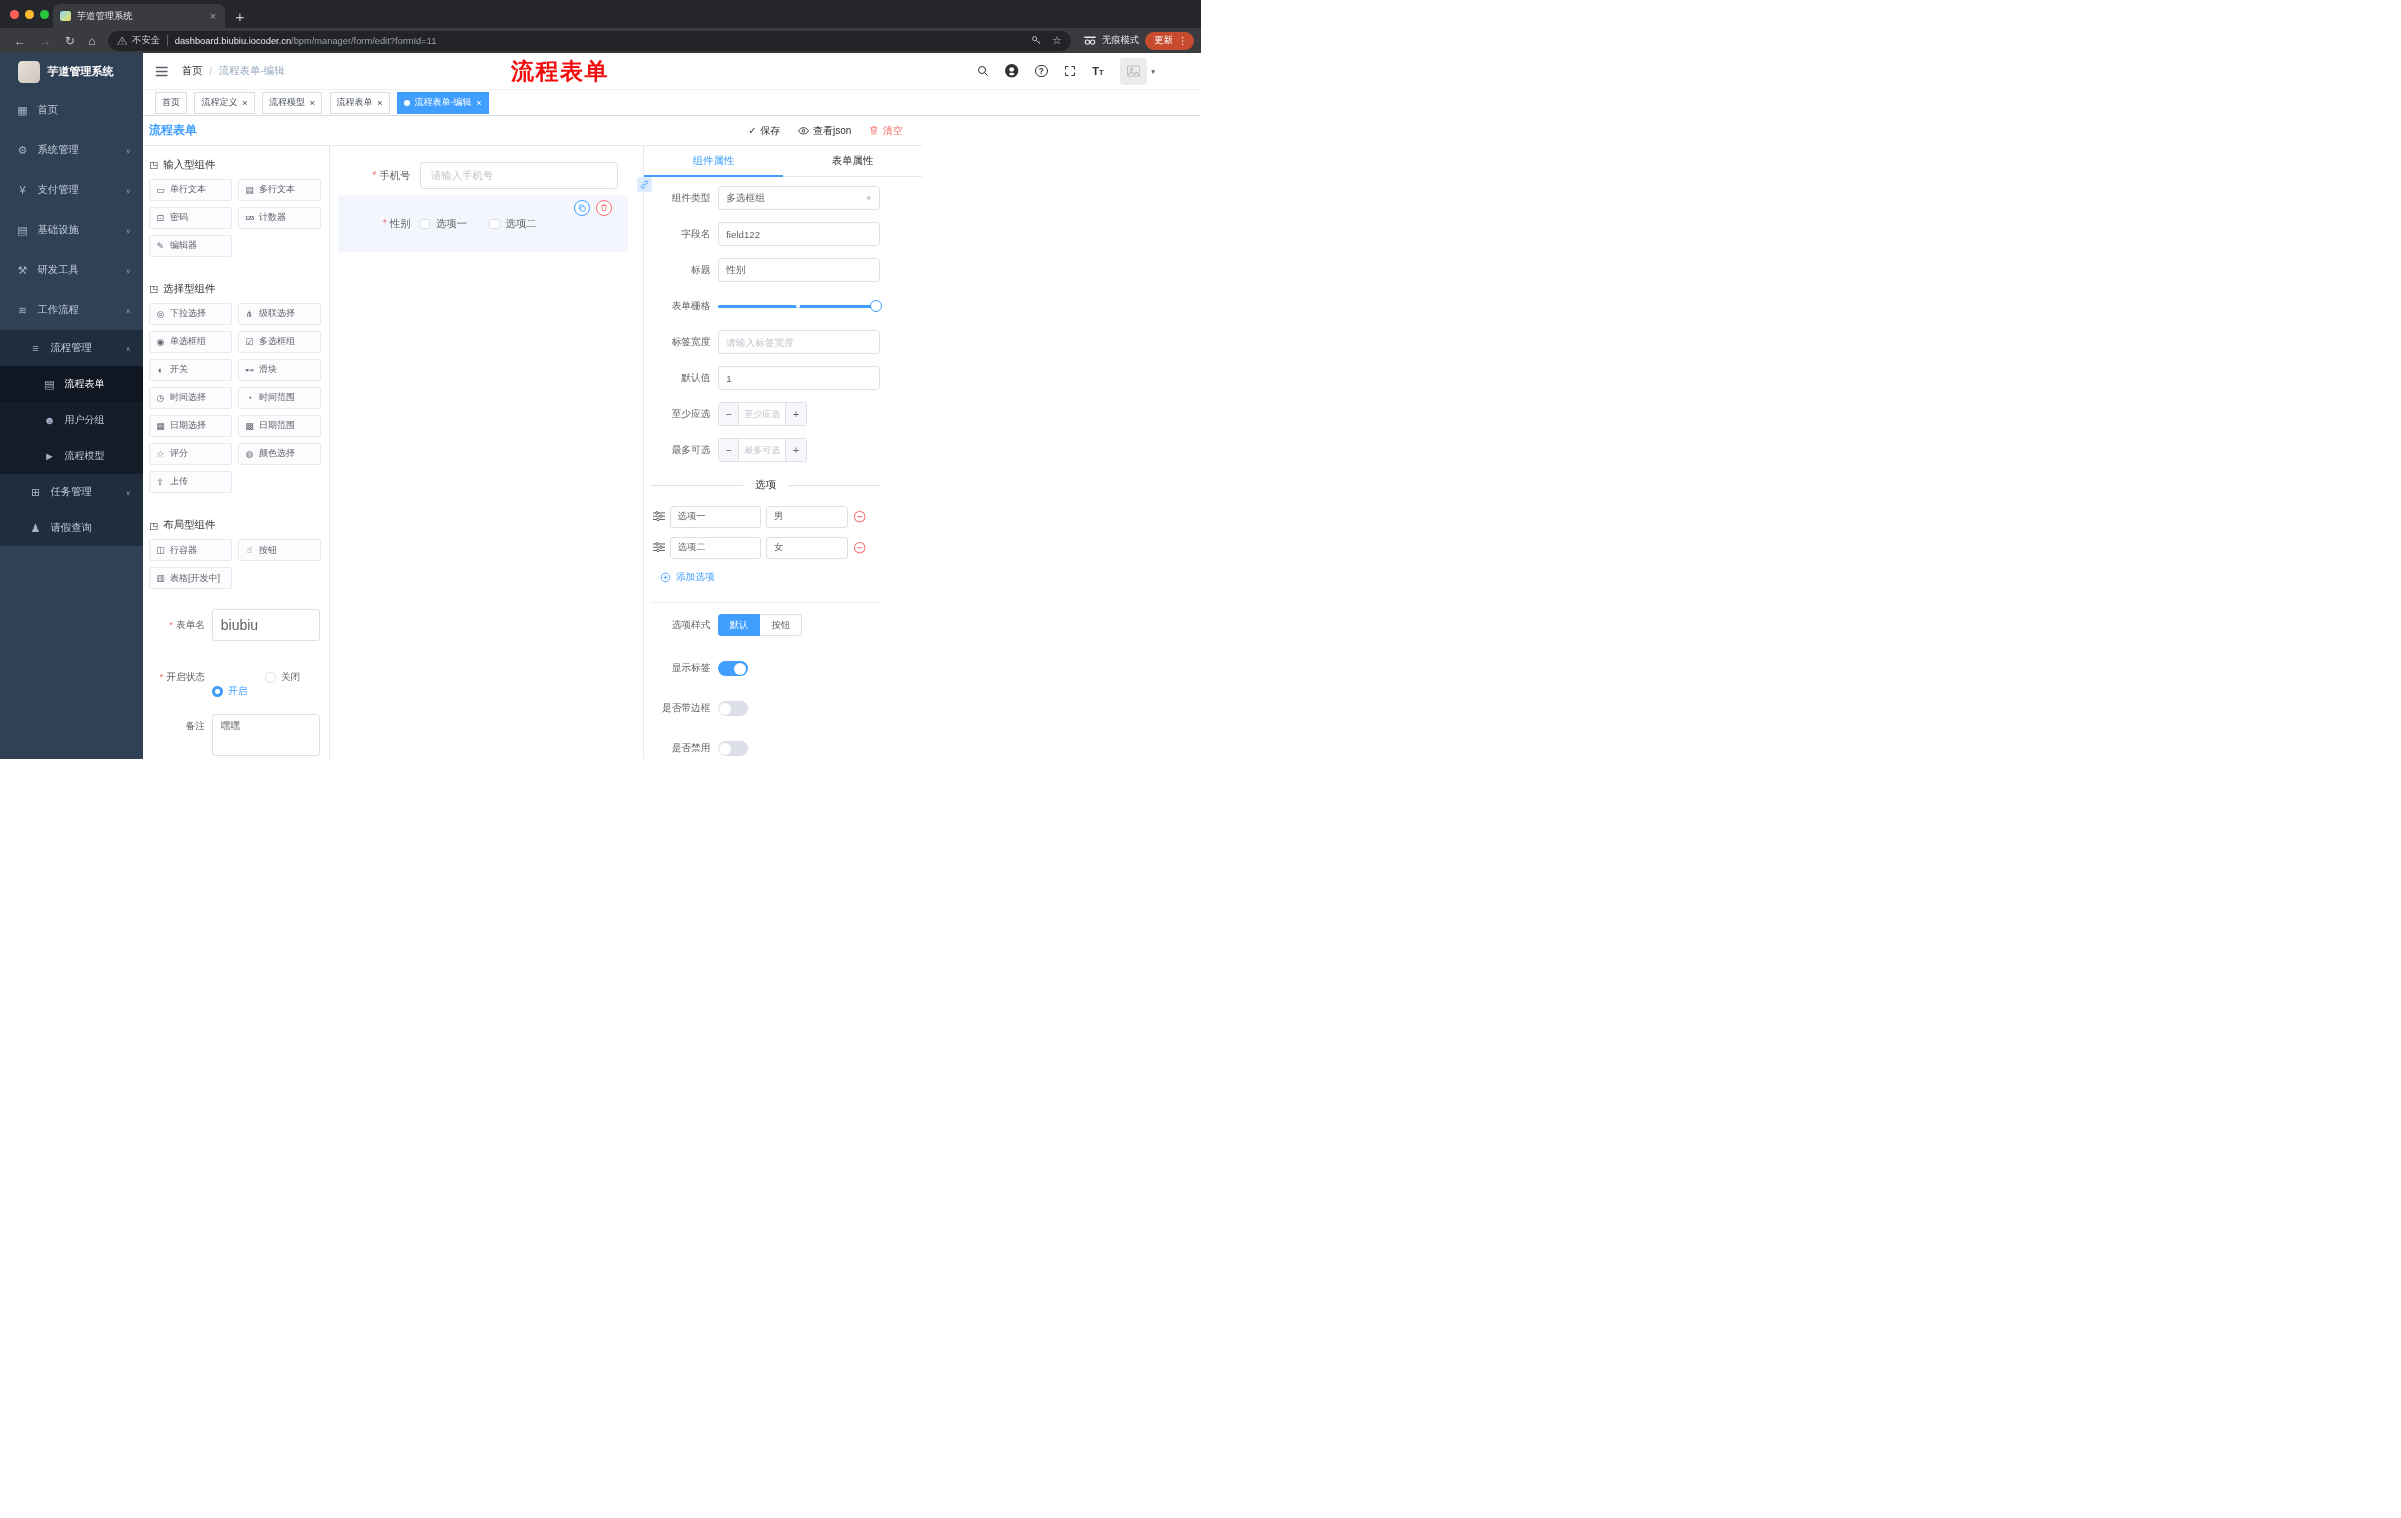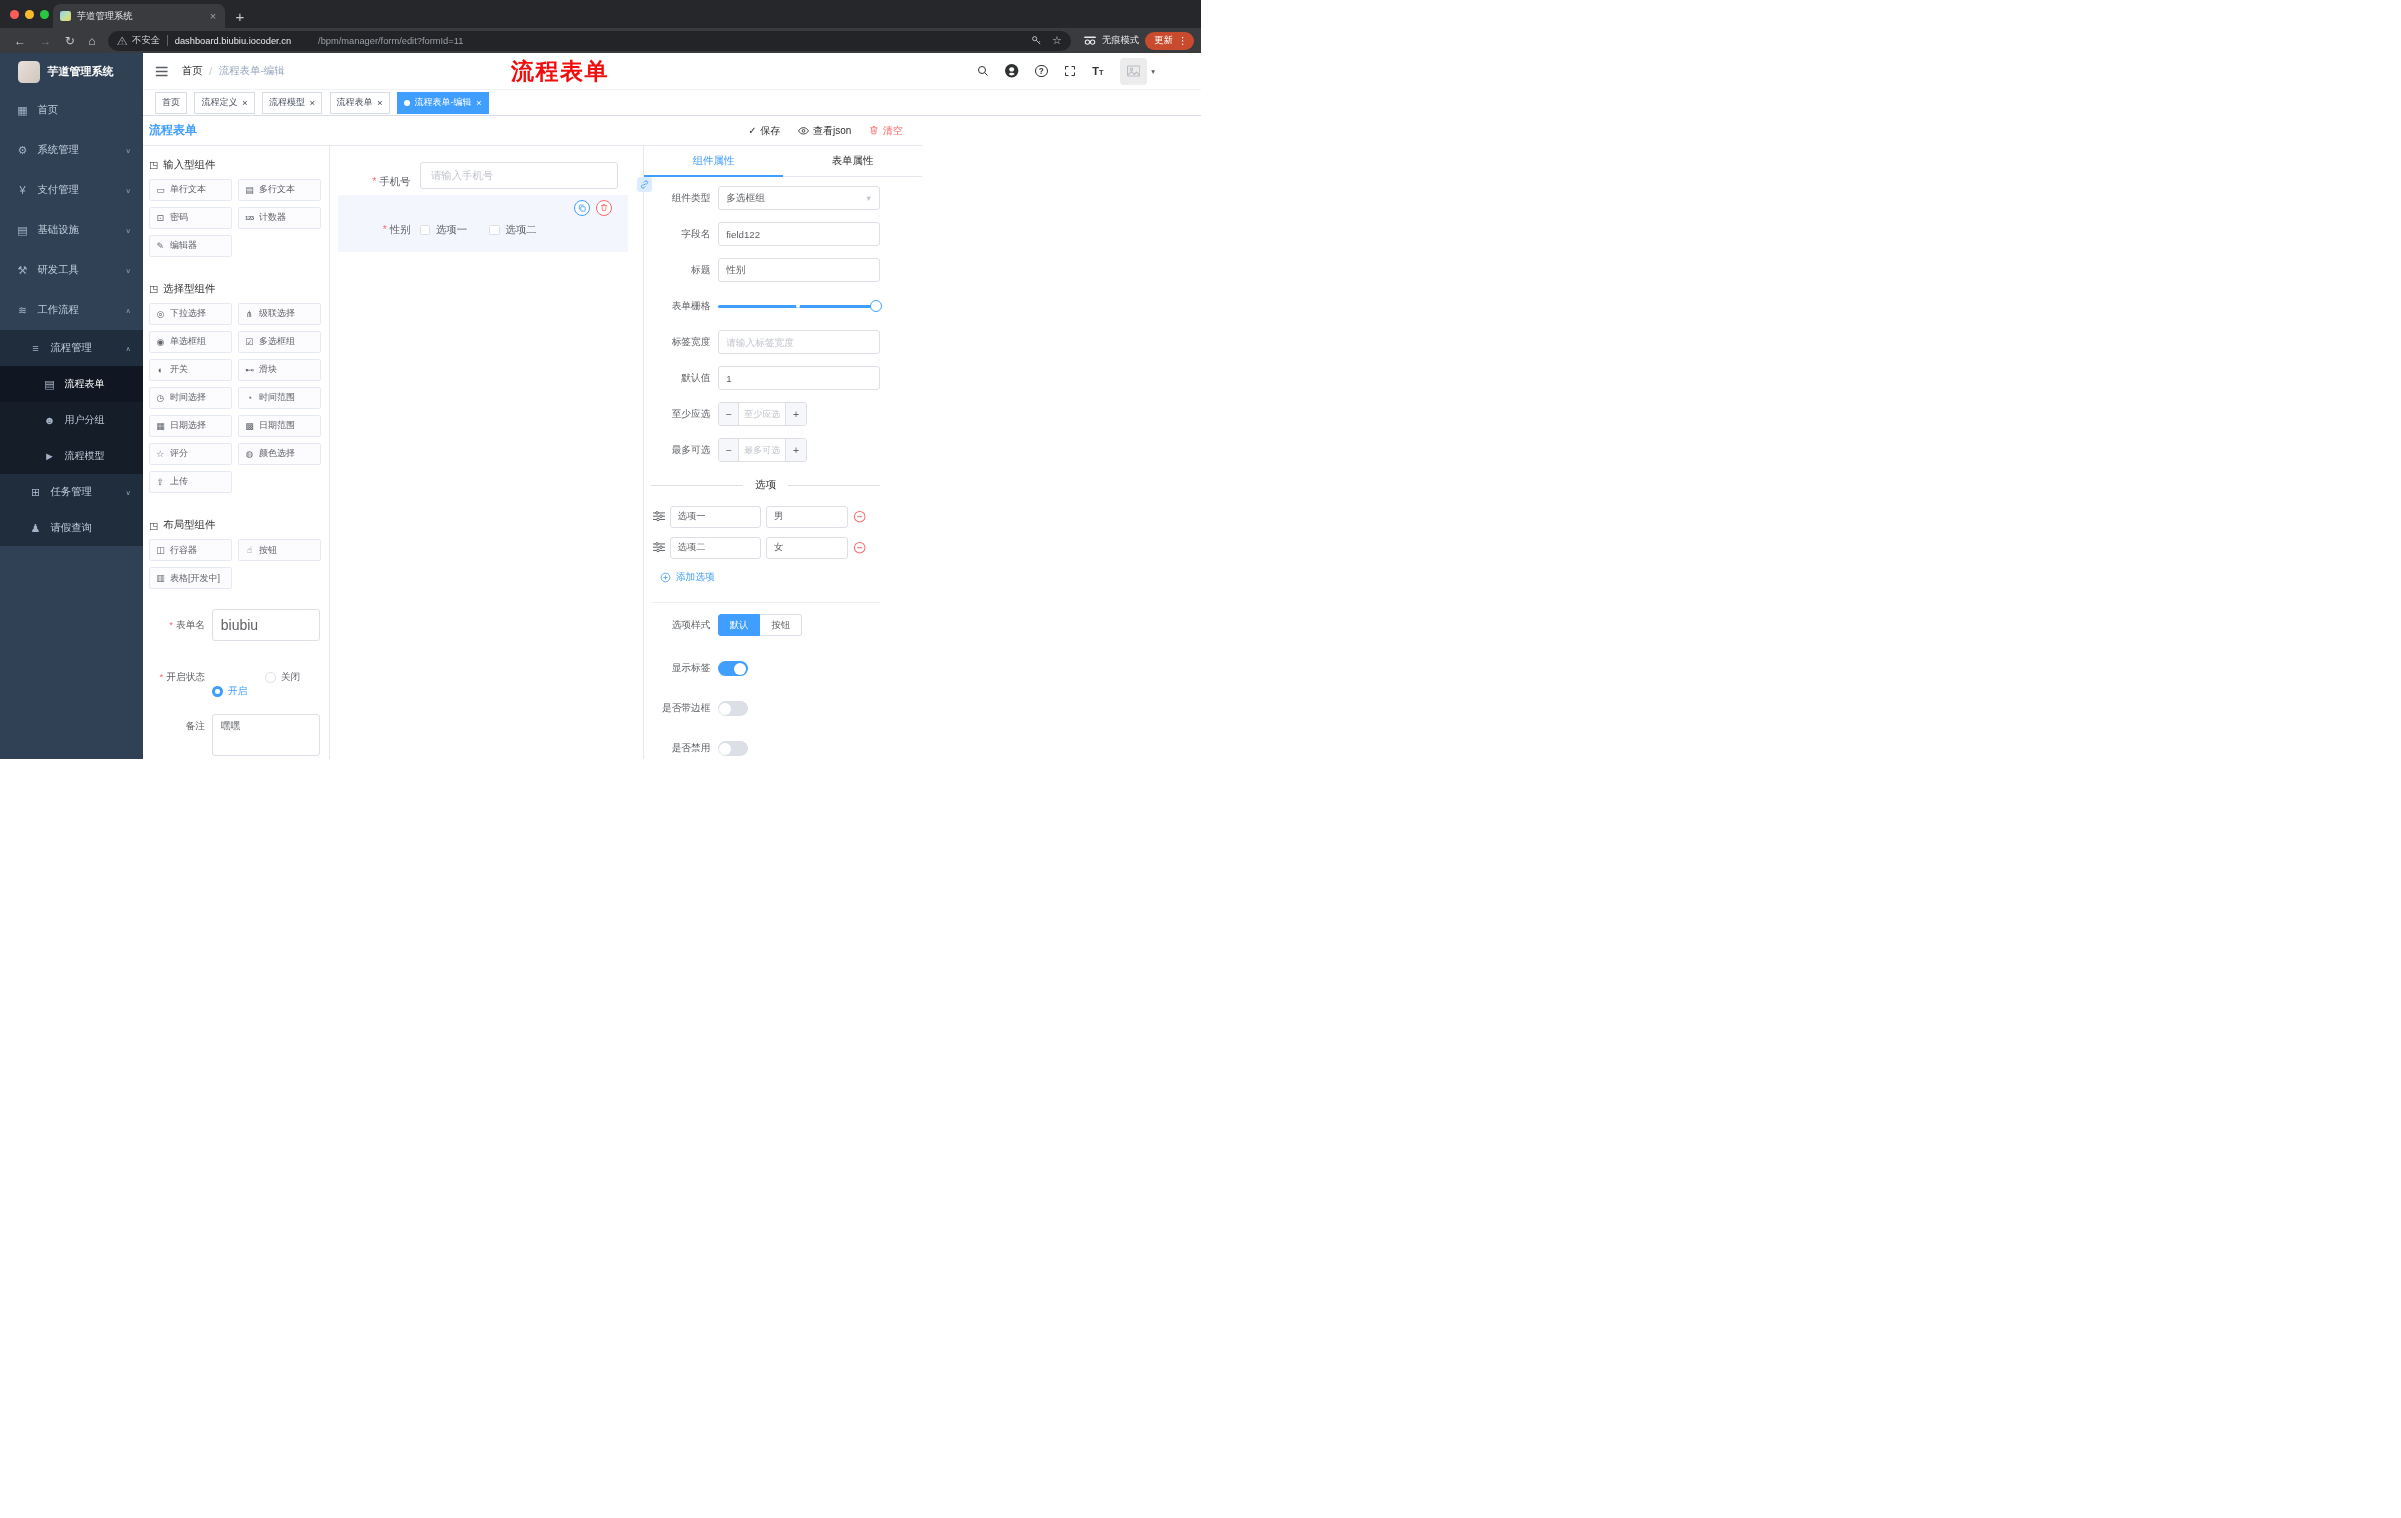--- a/index.html
+++ b/index.html
@@ -20,21 +20,21 @@
   .tab-close{color:#9aa0a6;font-size:11px;line-height:1;padding:0 1.5px;}
   .newtab{color:#c7c9cc;font-size:15px;margin:0 0 4.5px 10.4px;line-height:1;}
   .btoolbar{height:25px;background:#3a3b3f;display:flex;align-items:center;padding:0 7.4px;}
   .nav-ic{color:#c7c9cc;font-size:12px;margin:0 6.7px;line-height:1;}
   .nav-ic.dim{color:#73747a;}
   .omnibox{flex:1;height:20px;background:#232428;border-radius:10.4px;margin:0 6px;display:flex;align-items:center;
     padding:0 9px;font-size:9.3px;color:#9aa0a6;min-width:0;}
   .sec-label{margin:0 6.7px 0 4.5px;color:#cfd1d5;}
   .om-sep{width:0.7px;height:10.4px;background:#5f6368;margin-right:7.4px;}
   .url-host{color:#e8eaed;}
-  .url-path{color:#9aa0a6;padding-left:27px;}
+  .url-path{color:#9aa0a6;}
   .om-right{margin-left:auto;display:flex;align-items:center;gap:10.4px;}
   .incog{display:flex;align-items:center;gap:5.2px;color:#e8eaed;font-size:9.3px;margin:0 6px;}
   .update-pill{background:#c94b2d;border-radius:9.7px;height:18px;display:flex;align-items:center;
     padding:0 6px 0 9px;color:#fff;font-size:9.3px;gap:5.2px;}
   .vdots{font-size:9.7px;letter-spacing:0;}
   
   .sidebar{position:absolute;left:0;top:53px;width:143px;bottom:0;background:#304156;}
   .logo-row{height:37px;display:flex;align-items:center;padding-left:18px;gap:7.4px;}
   .logo-img{width:22px;height:22px;border-radius:4.5px;background:linear-gradient(135deg,#e9e2da,#cfc5bd);}
   .logo-title{color:#fff;font-size:11px;font-weight:bold;}
@@ -99,21 +99,21 @@
     box-sizing:border-box;font-family:inherit;outline:none;min-width:0;}
   .pf-textarea{flex:1;height:42px;border:0.7px solid #dcdfe6;border-radius:3px;padding:4.5px 7.4px;font-size:9.7px;color:#606266;
     box-sizing:border-box;font-family:inherit;resize:none;outline:none;min-width:0;}
   .radio{display:flex;align-items:center;gap:5.2px;margin-right:18px;font-size:9.7px;color:#606266;cursor:pointer;}
   .r-dot{width:10.4px;height:10.4px;border-radius:50%;box-sizing:border-box;background:#fff;flex-shrink:0;}
   .r-dot.on{border:3px solid #409eff;}
   .r-dot.off{border:0.7px solid #dcdfe6;}
   .radio.sel{color:#409eff;margin-top:28px;}
   
   .canvas{flex:1;padding-top:16.3px;position:relative;min-width:0;}
-  .c-row{display:flex;align-items:flex-end;height:27px;margin:0 25px 0 21.5px;}
+  .c-row{display:flex;align-items:center;height:27px;margin:0 25px 0 21.5px;}
   .c-label{width:59px;text-align:right;font-size:10.4px;color:#606266;padding-right:9px;flex-shrink:0;}
   .c-input{flex:1;height:27px;border:0.7px solid #dcdfe6;border-radius:3px;padding:0 10.4px;font-size:10.4px;color:#606266;
     box-sizing:border-box;font-family:inherit;outline:none;}
   .c-input::placeholder{color:#c0c4cc;}
   .c-selected{position:relative;margin:6px 15px 0 8.2px;background:#f4f6fe;padding:15px 0;}
   .c-selected .c-row{margin:0 25px 0 13.4px;}
   .cb-group{display:flex;gap:22px;align-items:center;}
   .cb{display:flex;align-items:center;gap:6px;font-size:10.4px;color:#606266;cursor:pointer;}
   .cb-box{width:10.4px;height:10.4px;border:0.7px solid #dcdfe6;border-radius:1.5px;background:#fff;box-sizing:border-box;}
   .item-actions{position:absolute;top:4.5px;right:15.6px;display:flex;gap:6px;}

